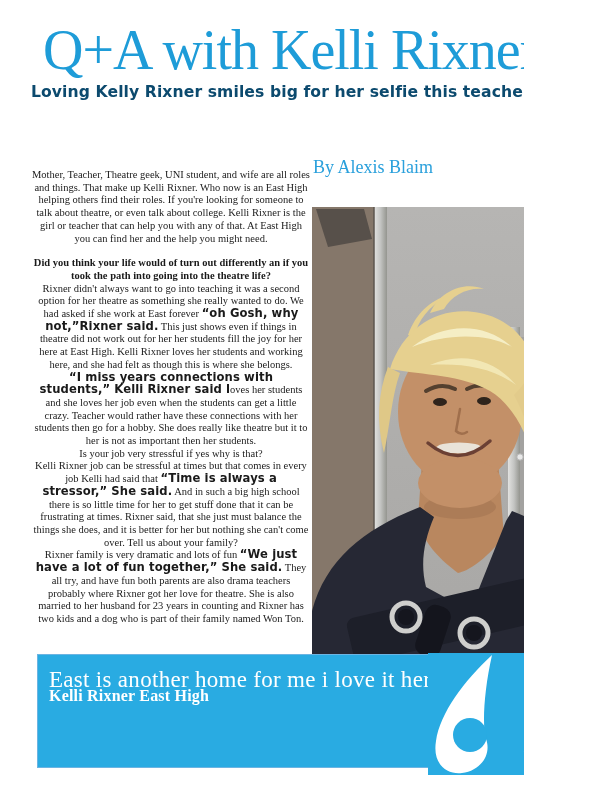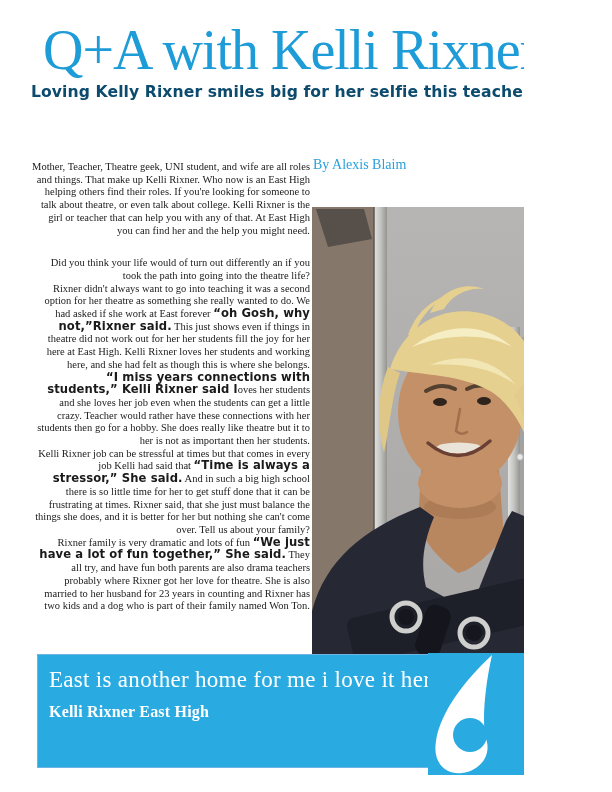--- a/index.html
+++ b/index.html
@@ -5,36 +5,36 @@
   html,body{margin:0;padding:0;background:#ffffff;}
   .page{position:relative;width:496px;height:792px;background:#fff;overflow:hidden;
         font-family:"Liberation Serif", serif;padding-left:28px;}
   .title{position:absolute;left:43px;top:18px;width:560px;margin:0;
          font-family:"Liberation Serif", serif;font-weight:normal;
          font-size:56px;letter-spacing:-1px;color:var(--title-blue,#1E9CD8);white-space:nowrap;}
   .deck{position:absolute;left:31px;top:84px;width:560px;
         font-family:"DejaVu Sans", sans-serif;font-weight:bold;
         font-size:15.6px;line-height:17px;color:#0c4a6e;letter-spacing:0.1px;}
   .byline{position:absolute;left:313px;top:157px;
-          font-family:"Liberation Serif", serif;font-size:14px;font-weight:500;
+          font-family:"Liberation Serif", serif;font-size:18px;font-weight:500;
           color:var(--byline-blue,#2AA0DC);text-align:center;}
-  .column{position:absolute;left:32px;top:161px;width:278px;max-height:502px;
-          font-size:10.5px;line-height:12.7px;color:#1a1a1a;text-align:right;}
+  .column{position:absolute;left:32px;top:169px;width:278px;max-height:502px;
+          font-size:10.5px;line-height:12.7px;color:#1a1a1a;text-align:center;}
   .para{margin:0;}
-  .para.gap{margin-top:20px;}
+  .para.gap{margin-top:12px;font-weight:bold;}
   .b{font-family:"DejaVu Sans", sans-serif;font-weight:bold;font-size:11.6px;
      line-height:1;letter-spacing:0.1px;}
   .photo{position:absolute;left:312px;top:207px;width:265px;height:447px;
          background:#b1b0ae;overflow:hidden;}
   .banner{position:absolute;left:37px;top:654px;width:543px;height:114px;
           background:var(--accent,#29ABE2);border:1px solid rgba(175,190,225,.5);
           box-sizing:border-box;z-index:5;}
   .q1{position:absolute;left:11px;top:12px;font-family:"Liberation Serif", serif;
       font-size:23px;font-weight:500;color:#ffffff;letter-spacing:0.3px;white-space:nowrap;}
-  .q2{position:absolute;left:11px;top:48px;font-family:"Liberation Serif", serif;
+  .q2{position:absolute;left:11px;top:32px;font-family:"Liberation Serif", serif;
       font-size:16px;font-weight:bold;color:#ffffff;letter-spacing:0.2px;white-space:nowrap;}
   .quote-block{position:absolute;left:428px;top:653px;width:150px;height:122px;
                background:var(--accent,#29ABE2);overflow:hidden;z-index:6;}
 </style>
 </head>
 <body>
 
 <div class="page">
 
   <h1 class="title">Q+A with Kelli Rixner</h1>
@@ -43,20 +43,21 @@
       <div>Loving Kelly Rixner smiles big for her selfie this teacher is</div>
     </div>
 
   <div class="byline">By Alexis Blaim</div>
 
   <div class="column">
       <p class="para"><span>Mother, Teacher, Theatre geek, UNI student, and wife are all roles and things. That make up Kelli Rixner. Who now is an East High helping others find their roles. If you're looking for someone to talk about theatre, or even talk about college. Kelli Rixner is the girl or teacher that can help you with any of that. At East High you can find her and the help you might need.</span></p>
       <p class="para gap"><span>Did you think your life would of turn out differently an if you took the path into going into the theatre life?</span></p>
       <p class="para"><span>Rixner didn't always want to go into teaching it was a second option for her theatre as something she really wanted to do.  We had asked if she work at East forever </span><span class="b">“oh Gosh, why not,”Rixner said.</span><span> This just shows even if things in theatre did not work out for her her students fill the joy for her here at East High. Kelli Rixner loves her students and working here, and she had felt as though this is where she belongs.</span></p>
       <p class="para"><span class="b">“I miss years connections with students,” Kelli Rixner said l</span><span>oves her students and she loves her job even when the students can get a little crazy. Teacher would rather have these connections with her students then go for a hobby. She does really like theatre but it to her is not as important then her students.</span></p>
+      <p class="para"><span>Is your job very stressful if yes why is that?</span></p>
       <p class="para"><span>Kelli Rixner job can be stressful at times but that comes in every job Kelli had said that </span><span class="b">“Time is always a stressor,” She said.</span><span> And in such a big high school there is so little time for her to get stuff done that it can be frustrating at times. Rixner said, that she just must balance the things she does, and it is better for her but nothing she can't come over.  Tell us about your family?</span></p>
       <p class="para"><span>Rixner family is very dramatic and lots of fun </span><span class="b">“We just have a lot of fun together,” She said.</span><span> They all try, and have fun both parents are also drama teachers probably where Rixner got her love for theatre.  She is also married to her husband for 23 years in counting and Rixner has two kids and a dog who is part of their family named Won Ton.</span></p>
     </div>
 
   <div class="photo" role="img" aria-label="Selfie of Kelli Rixner smiling in front of a door and gray wall">
     <svg width="265" height="447" viewBox="0 0 265 447" xmlns="http://www.w3.org/2000/svg">
       <defs>
         <linearGradient id="frame" x1="0" y1="0" x2="1" y2="0">
           <stop offset="0" stop-color="#e2e2e0"></stop>
             <stop offset="0.5" stop-color="#c3c4c2"></stop>

